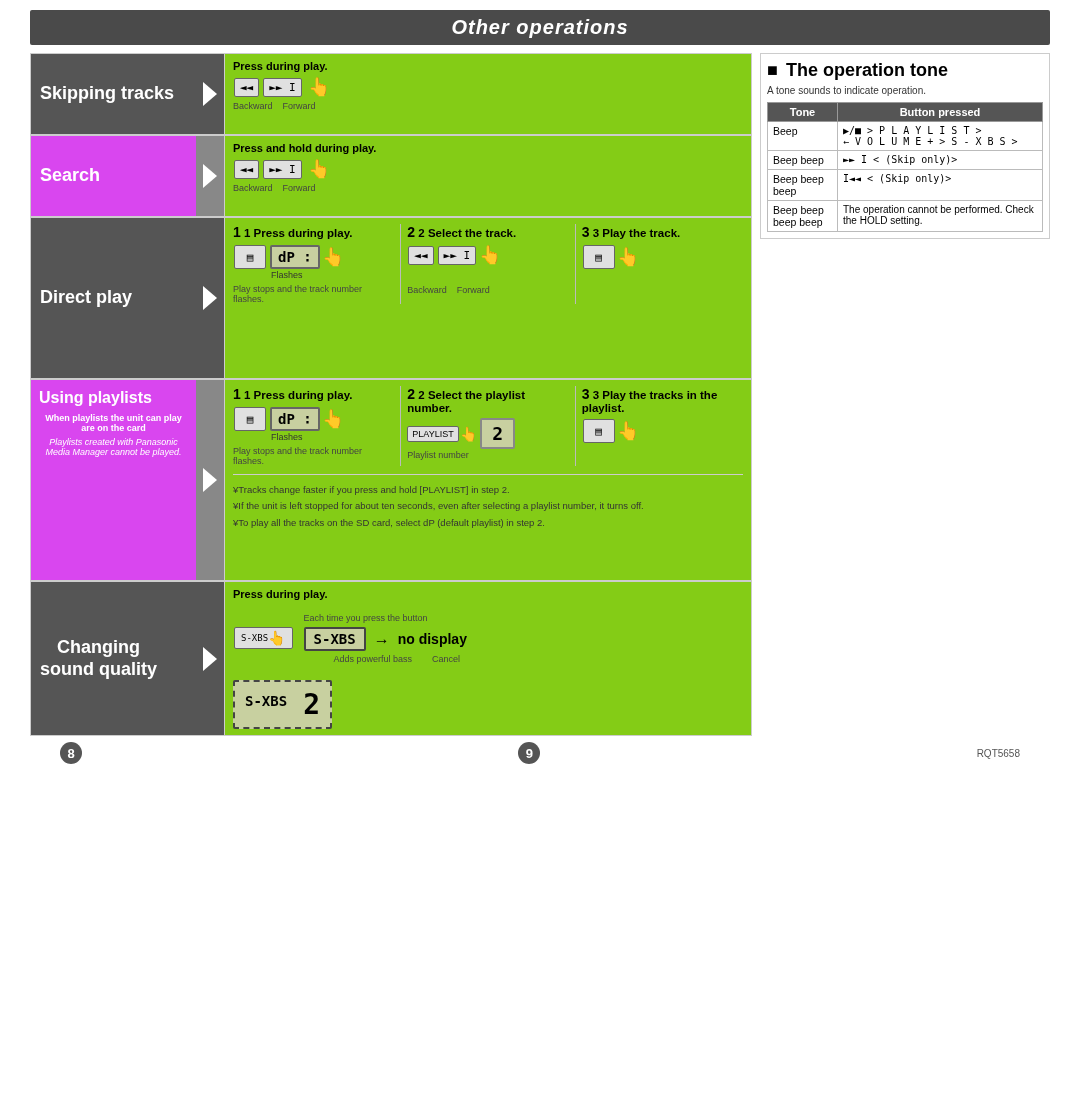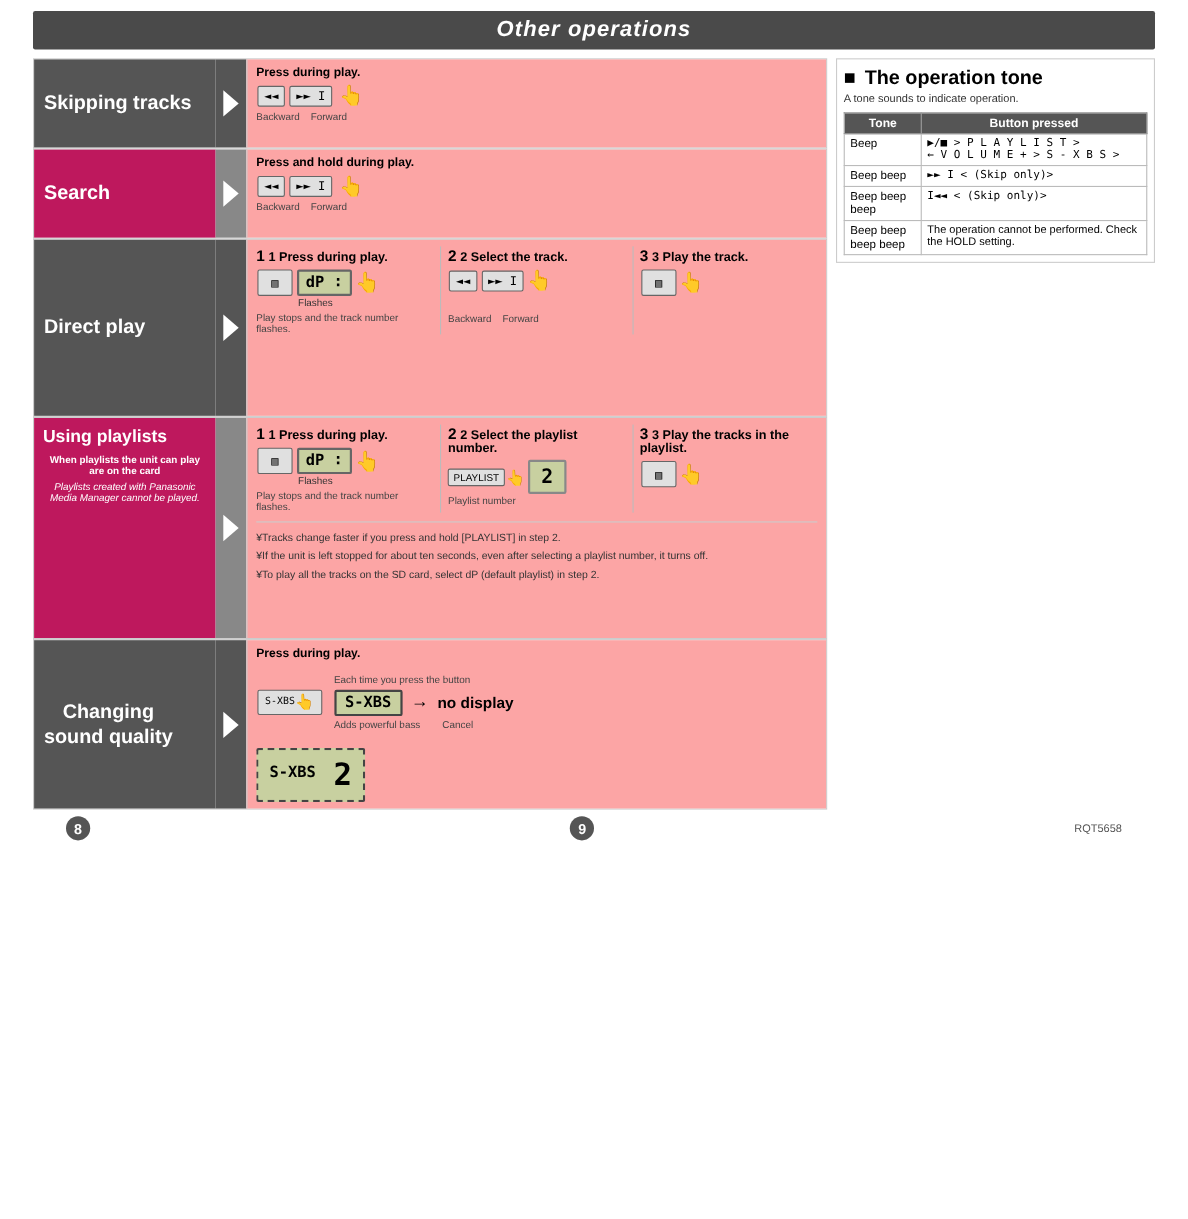--- a/index.html
+++ b/index.html
@@ -64,42 +64,42 @@
     }
     .op-label h2 {
       font-size: 18px;
       font-weight: bold;
       line-height: 1.2;
     }
     .op-label.dark {
       background: #555;
     }
     .op-label.medium {
-      background: #be185d;
+      background: #d946ef;
     }
     
     .arrow-cell {
       width: 28px;
       background: #888;
       display: flex;
       align-items: center;
       justify-content: center;
       flex-shrink: 0;
     }
     .arrow-cell.dark { background: #555; }
     .arrow-right {
       width: 0;
       height: 0;
       border-top: 12px solid transparent;
       border-bottom: 12px solid transparent;
       border-left: 14px solid #fff;
     }
     .op-steps {
       flex: 1;
-      background: #fca5a5;
+      background: #84cc16;
       padding: 6px 8px;
       border-left: 1px solid #ccc;
     }
     
     .tone-section {
       border: 1px solid #ccc;
       padding: 6px;
       background: #fff;
     }
     .tone-title {
@@ -523,21 +523,21 @@
           <div class="press-label">Press during play.</div>
           <div style="display:flex; align-items:center; gap:10px; margin-top:4px;">
             <div class="btn-icon" style="font-size:9px; padding:2px 6px;">S-XBS<br><span style="font-size:14px;">👆</span></div>
             <div style="display:flex; flex-direction:column;">
               <div class="caption-sm">Each time you press the button</div>
               <div class="sxbs-flow">
                 <div class="sxbs-box">S-XBS</div>
                 <span class="sxbs-arrow">→</span>
                 <span class="sxbs-nodisplay">no display</span>
               </div>
-              <div style="display:flex; gap:20px; margin-top:2px;">
+              <div style="display:flex; gap:20px; margin-top:2px;margin-left:30px;">
                 <span class="caption-sm">Adds powerful bass</span>
                 <span class="caption-sm">Cancel</span>
               </div>
             </div>
           </div>
           <div style="margin-top:8px;">
             <div class="sxbs-display-big">
               <span style="font-size:14px; vertical-align:super; font-weight:bold;">S-XBS</span>
               <span style="font-size:28px; margin-left:4px;">2</span>
             </div>

